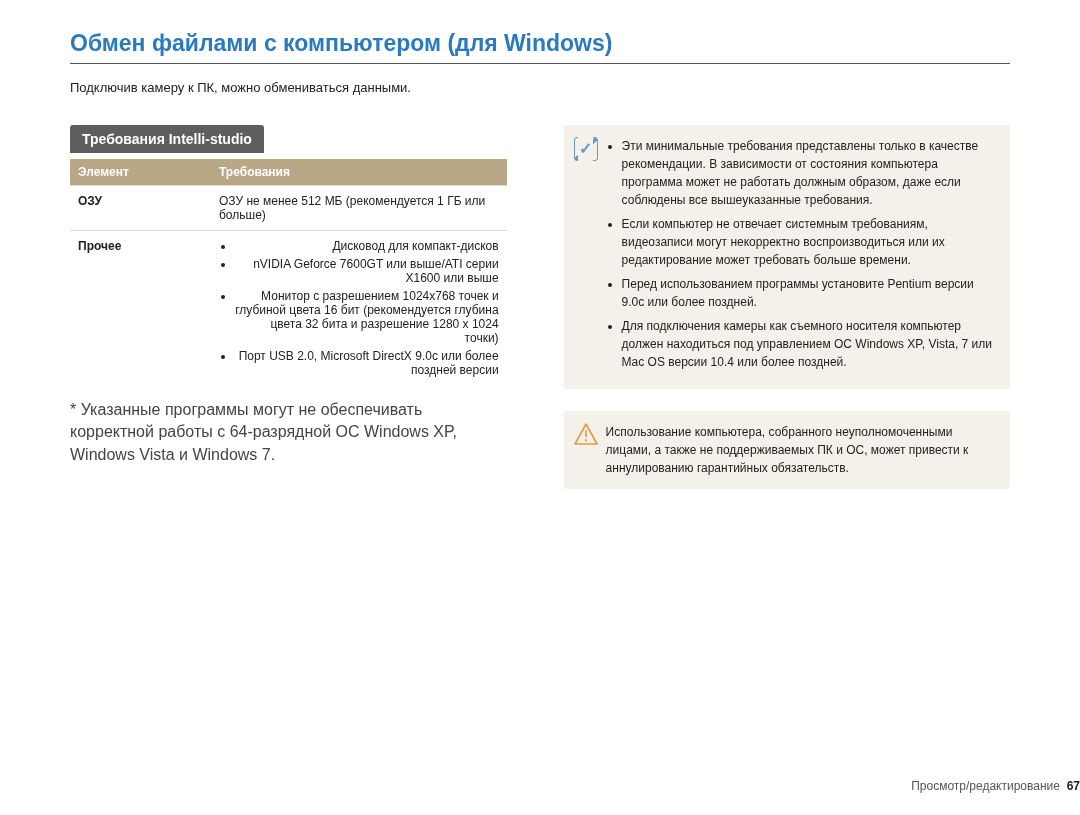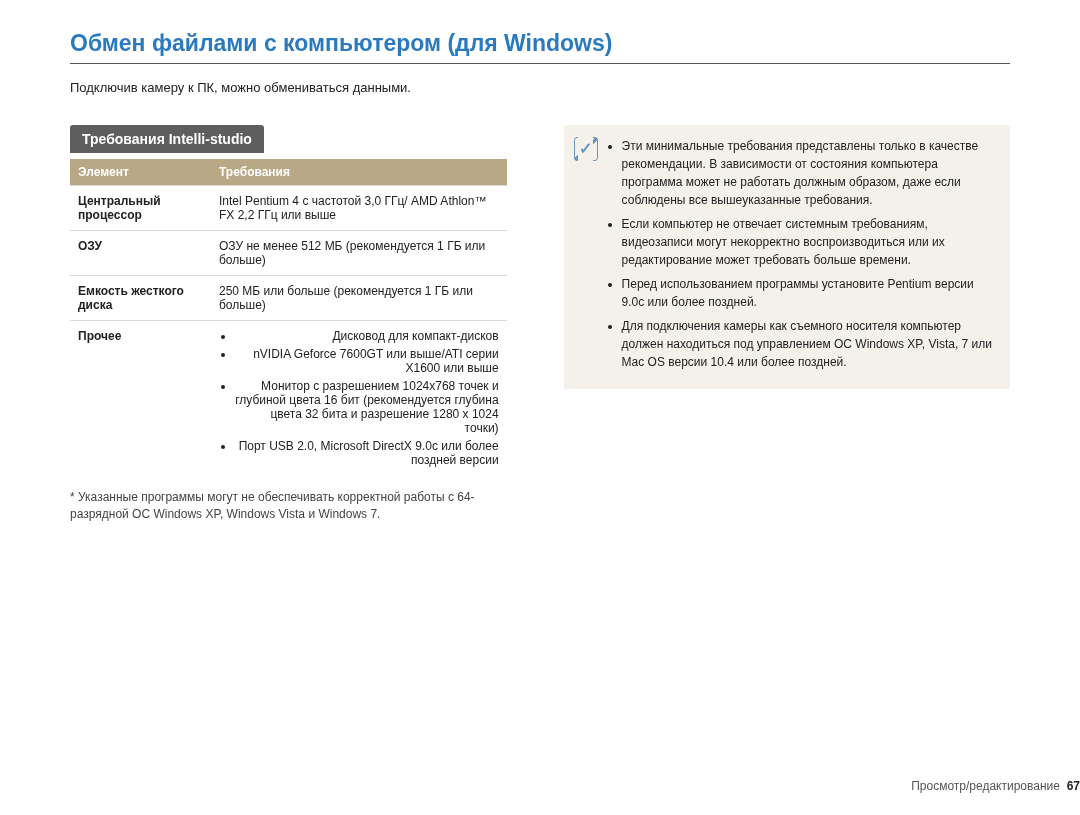--- a/index.html
+++ b/index.html
@@ -78,21 +78,21 @@
   }
   table.req td ul {
     margin: 0;
     padding-left: 16px;
   }
   table.req td ul li {
     margin-bottom: 4px;
     text-align: right;
   }
   .footnote {
-    font-size: 12px;
+    font-size: 16px;
     color: #444;
     margin-top: 10px;
     line-height: 1.4;
   }
   .notebox {
     background: var(--note-bg);
     border-radius: 3px;
     padding: 12px 14px 12px 42px;
     font-size: 12px;
     line-height: 1.5;
@@ -155,32 +155,22 @@
 
       <table class="req">
         <thead>
           <tr>
             <th>Элемент</th>
             <th>Требования</th>
           </tr>
         </thead>
         <tbody>
           <tr>
-            <td class="key">Центральный процессор</td>
-            <td>Intel Pentium 4 с частотой 3,0 ГГц/
-AMD Athlon™ FX 2,2 ГГц или выше</td>
-          </tr>
-          <tr>
             <td class="key">ОЗУ</td>
             <td>ОЗУ не менее 512 МБ
-(рекомендуется 1 ГБ или больше)</td>
-          </tr>
-          <tr>
-            <td class="key">Емкость жесткого диска</td>
-            <td>250 МБ или больше
 (рекомендуется 1 ГБ или больше)</td>
           </tr>
           <tr>
             <td class="key">Прочее</td>
             <td>
               <ul>
                 <li>Дисковод для компакт-дисков</li>
                 <li>nVIDIA Geforce 7600GT или выше/ATI серии X1600 или выше</li>
                 <li>Монитор с разрешением 1024x768 точек и глубиной цвета 16 бит (рекомендуется глубина цвета 32 бита и разрешение 1280 x 1024 точки)</li>
                 <li>Порт USB 2.0, Microsoft DirectX 9.0c или более поздней версии</li>
@@ -199,19 +189,29 @@
             <span>✓</span>
           </div>
         <ul>
           <li>Эти минимальные требования представлены только в качестве рекомендации. В зависимости от состояния компьютера программа может не работать должным образом, даже если соблюдены все вышеуказанные требования.</li>
           <li>Если компьютер не отвечает системным требованиям, видеозаписи могут некорректно воспроизводиться или их редактирование может требовать больше времени.</li>
           <li>Перед использованием программы установите Pentium версии 9.0c или более поздней.</li>
           <li>Для подключения камеры как съемного носителя компьютер должен находиться под управлением ОС Windows XP, Vista, 7 или Mac OS версии 10.4 или более поздней.</li>
         </ul>
       </div>
 
+      <div class="notebox">
+        <div class="warn-icon">
+          <svg viewBox="0 0 24 22">
+            <polygon points="12,1 23,21 1,21" fill="none" stroke="#e29b3f" stroke-width="1.6" stroke-linejoin="round"></polygon>
+            <line x1="12" y1="7" x2="12" y2="14" stroke="#e29b3f" stroke-width="1.6"></line>
+            <circle cx="12" cy="17.3" r="1.1" fill="#e29b3f"></circle>
+          </svg>
+        </div>
+        <span>Использование компьютера, собранного неуполномоченными лицами, а также не поддерживаемых ПК и ОС, может привести к аннулированию гарантийных обязательств.</span>
+      </div>
     </div>
   </div>
 </div>
 
 <div class="footer">
   <span>Просмотр/редактирование</span>&nbsp;&nbsp;<span class="pagenum">67</span>
 </div>
 
 </body></html>

